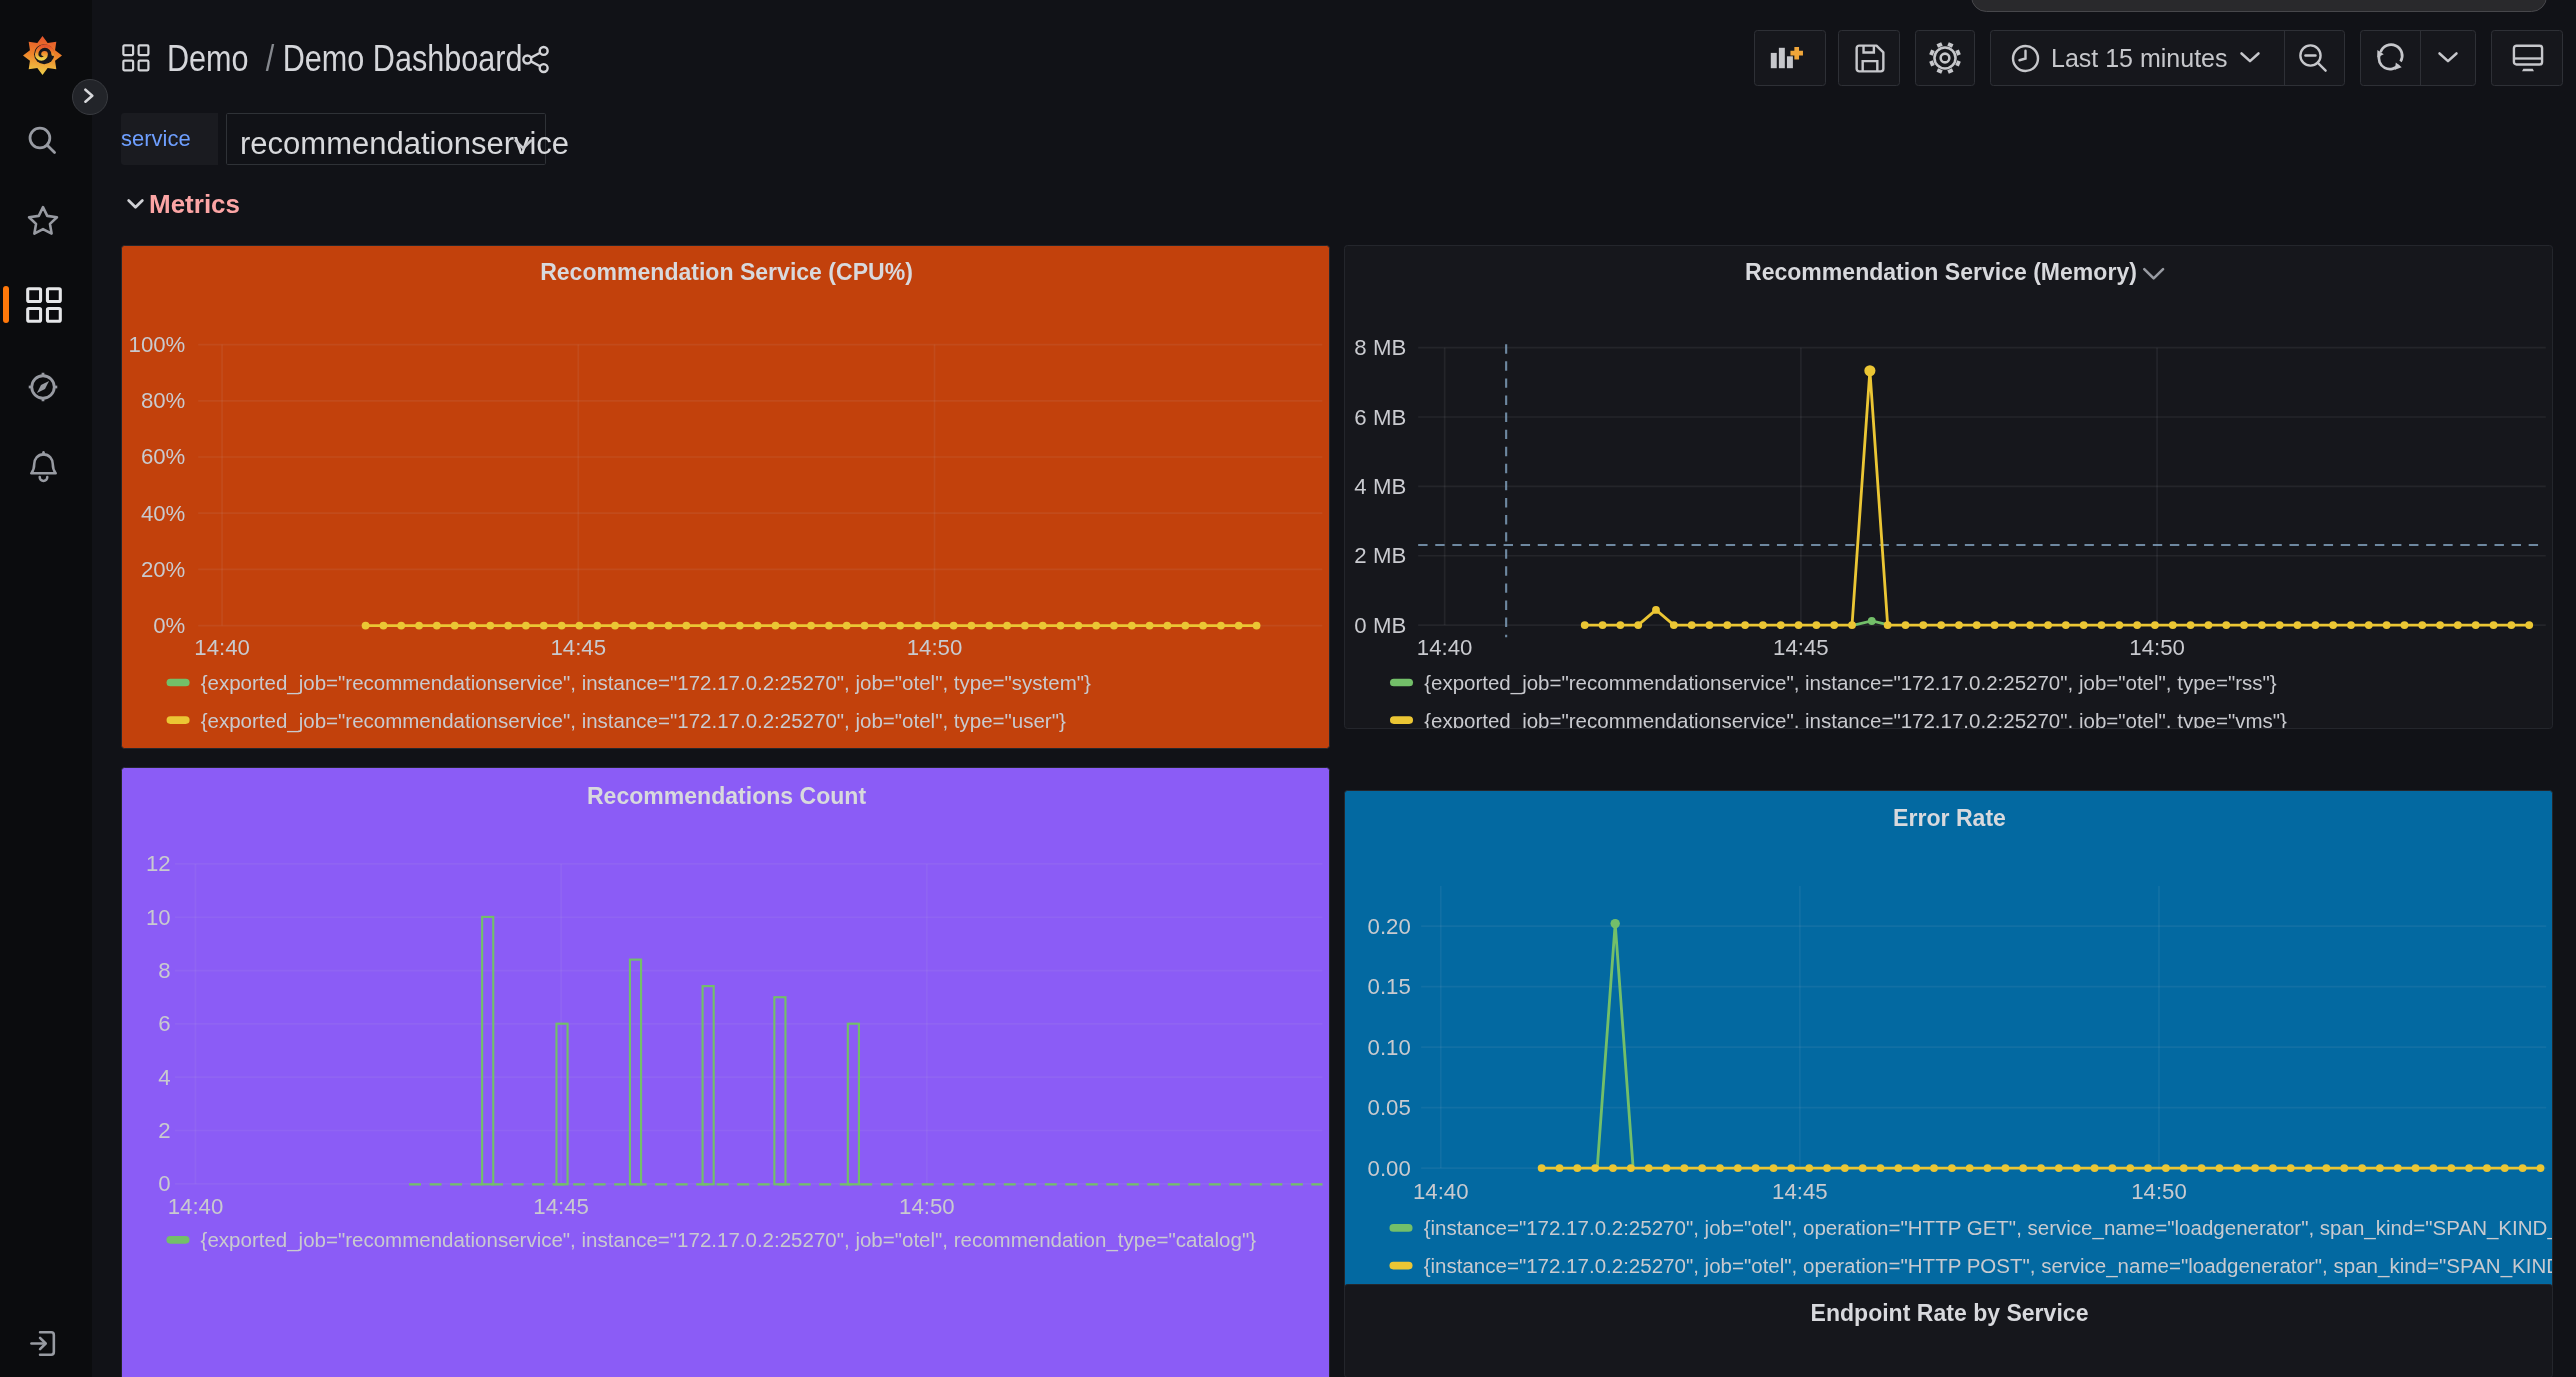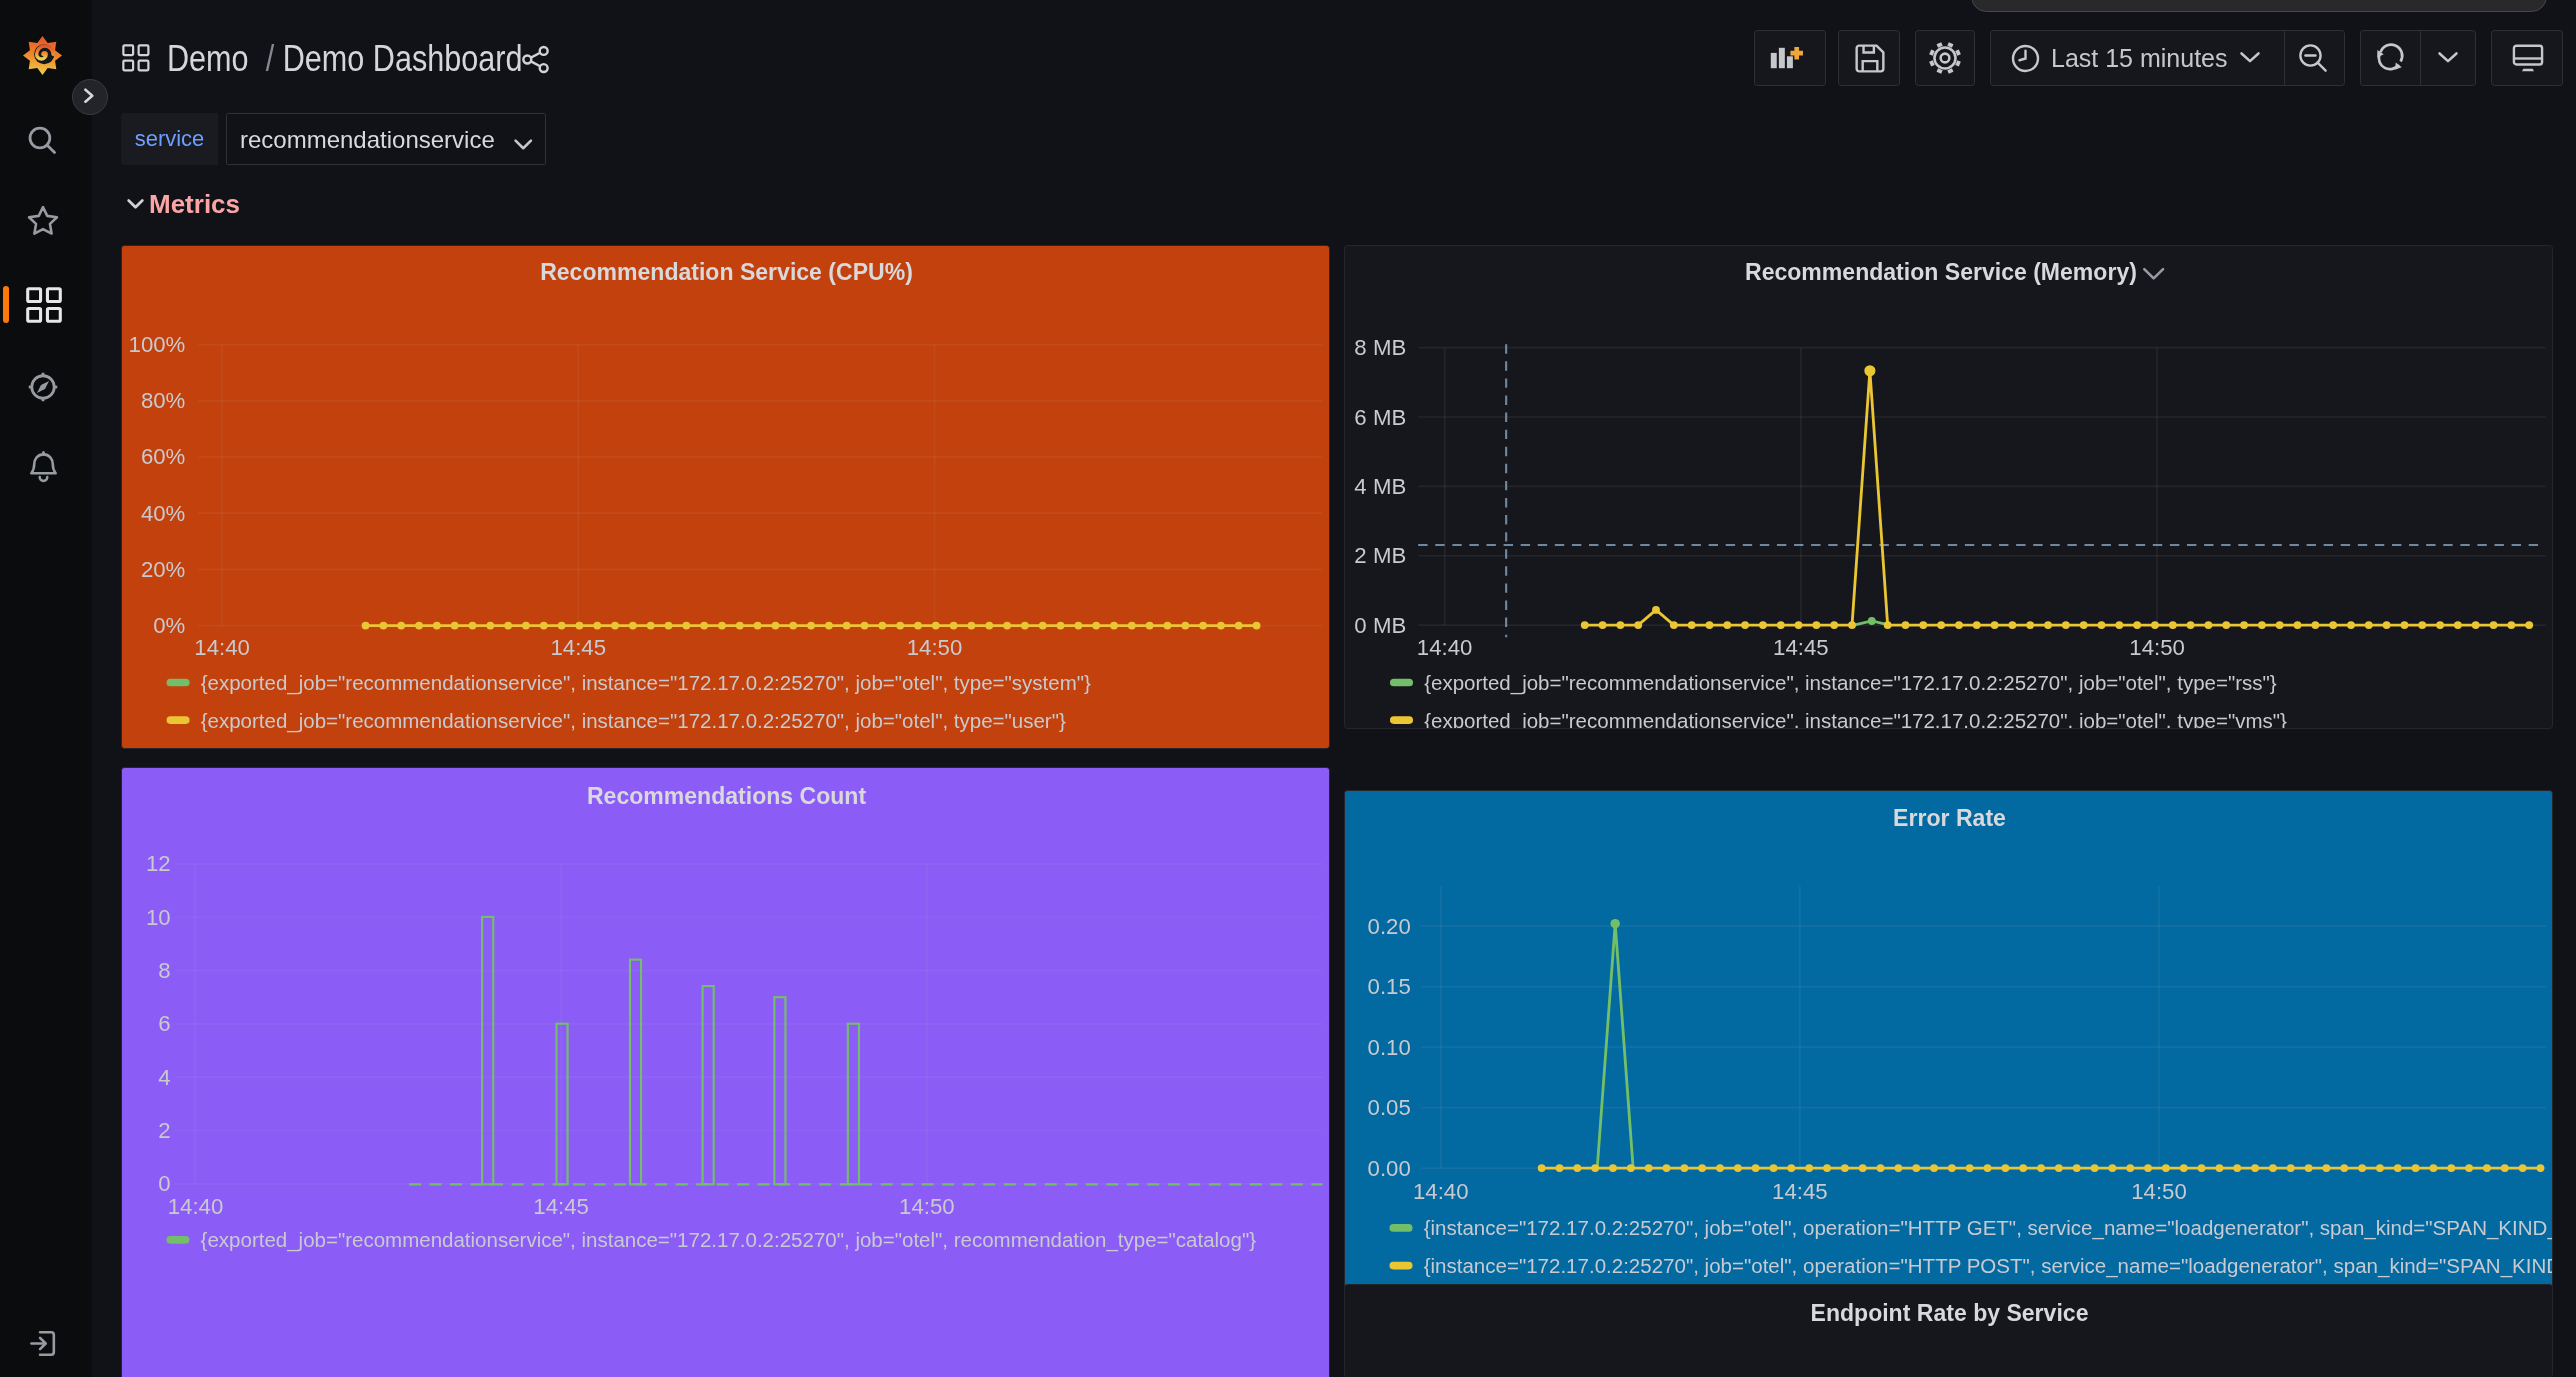--- a/index.html
+++ b/index.html
@@ -124,25 +124,25 @@
       <polygon points="24.8,33.0 32.9,29.9 25.9,24.4" fill="#c6c7cb"></polygon>
     </svg>
     <svg style="position:absolute;left:2437px;top:50px" width="22" height="15.4" viewBox="0 0 26 18" fill="none" xmlns="http://www.w3.org/2000/svg">
       <polyline points="3,4 13,13 23,4" stroke="#c6c7cb" stroke-width="3" fill="none" stroke-linecap="round" stroke-linejoin="round"></polyline>
     </svg>
     <svg style="position:absolute;left:2512px;top:44px" width="32" height="29" viewBox="0 0 37 34" fill="none" xmlns="http://www.w3.org/2000/svg">
       <rect x="2" y="2" width="33" height="22" rx="3" stroke="#c6c7cb" stroke-width="2.8"></rect>
 <line x1="2" y1="17" x2="35" y2="17" stroke="#c6c7cb" stroke-width="2.8"></line>
       <path d="M13 29 L24 29 L25.5 32 L11.5 32 Z" fill="#c6c7cb"></path>
     </svg>
-  <div style="position:absolute;left:121px;top:113px;width:97px;height:52px;background:#1a1b20;border-radius:3.4px 0 0 3.4px;display:flex;align-items:center;justify-content:center">
+  <div style="position:absolute;left:121px;top:113px;width:97px;height:52px;background:#1a1b20;border-radius:3.4px 0 0 3.4px;display:flex;align-items:center;">
       <span style="color:#6e9fff;font-size:22px;font-weight:500">service</span>
     </div>
     <div style="position:absolute;left:226px;top:113px;width:320px;height:52px;border:0.9px solid #2f3237;border-radius:1.7px;box-sizing:border-box"></div>
-    <div style="position:absolute;left:240px;top:126px;font-size:24px;color:#d8d9dc;white-space:nowrap">recommendationservice</div>
+    <div style="position:absolute;left:240px;top:126px;font-size:31px;color:#d8d9dc;white-space:nowrap">recommendationservice</div>
     <svg style="position:absolute;left:513px;top:138px" width="20.5" height="13.7" viewBox="0 0 24 16" fill="none" xmlns="http://www.w3.org/2000/svg">
       <polyline points="3,3 12,12 21,3" stroke="#c6c7cb" stroke-width="3" fill="none" stroke-linecap="round" stroke-linejoin="round"></polyline>
     </svg>
   <svg style="position:absolute;left:126px;top:197px" width="19" height="13.7" viewBox="0 0 22 16" fill="none" xmlns="http://www.w3.org/2000/svg">
       <polyline points="3,4 11,12 19,4" stroke="#d0d1d5" stroke-width="3.2" fill="none" stroke-linecap="round" stroke-linejoin="round"></polyline>
     </svg>
     <div style="position:absolute;left:149px;top:189px;font-size:26px;font-weight:bold;color:#fca5a5">Metrics</div>
   <div style="position:absolute;left:121px;top:245px;width:1209px;height:504px;background:#c2410c;border:0.9px solid #24262c;border-radius:3.4px;box-sizing:border-box;overflow:hidden"><svg width="1209" height="504" xmlns="http://www.w3.org/2000/svg" font-family="&quot;Liberation Sans&quot;, sans-serif" viewBox="0 0 1415 590">
         <text x="707.5" y="31" text-anchor="middle" dominant-baseline="central" font-size="27" font-weight="bold" fill="#d8d9dd">Recommendation Service (CPU%)</text>
         <line x1="89" y1="115.4" x2="1405" y2="115.4" stroke="rgba(204,210,220,0.08)" stroke-width="2"></line>

